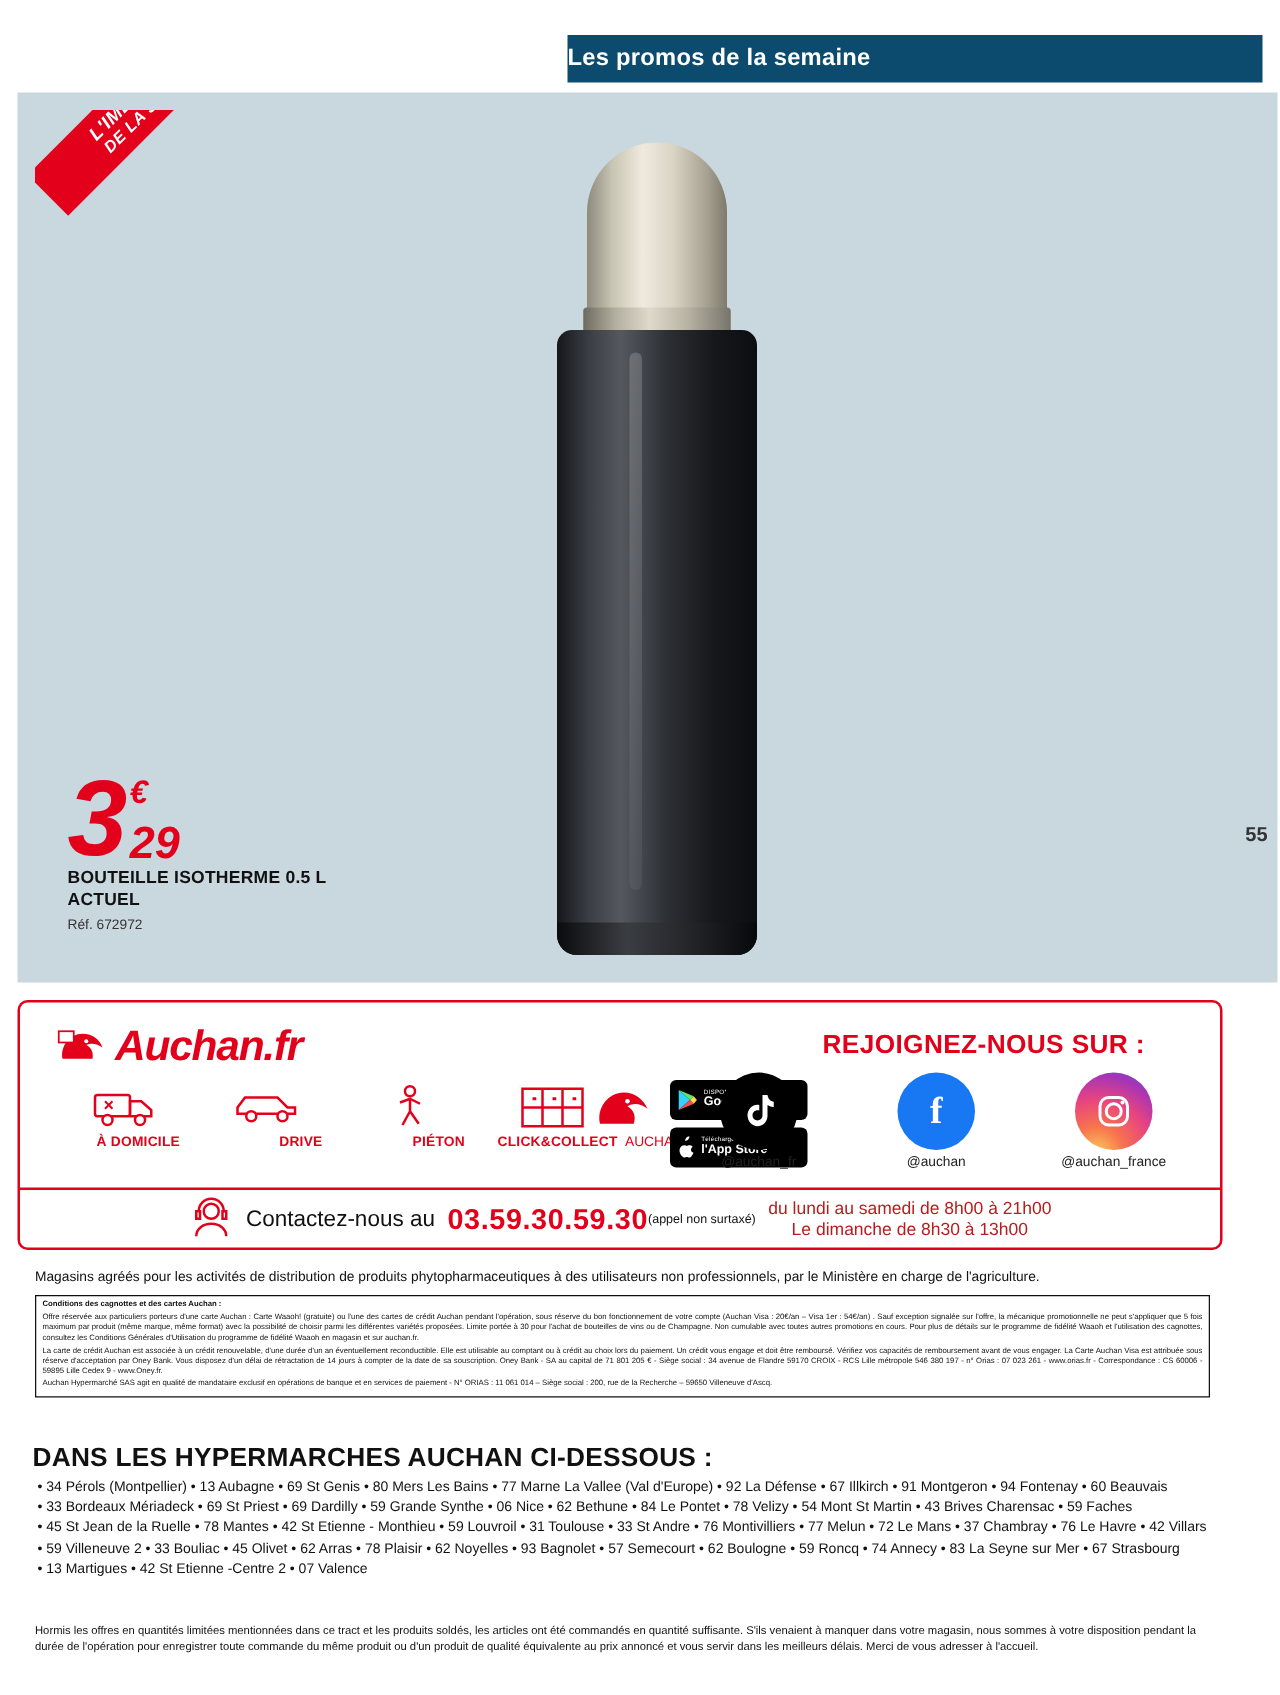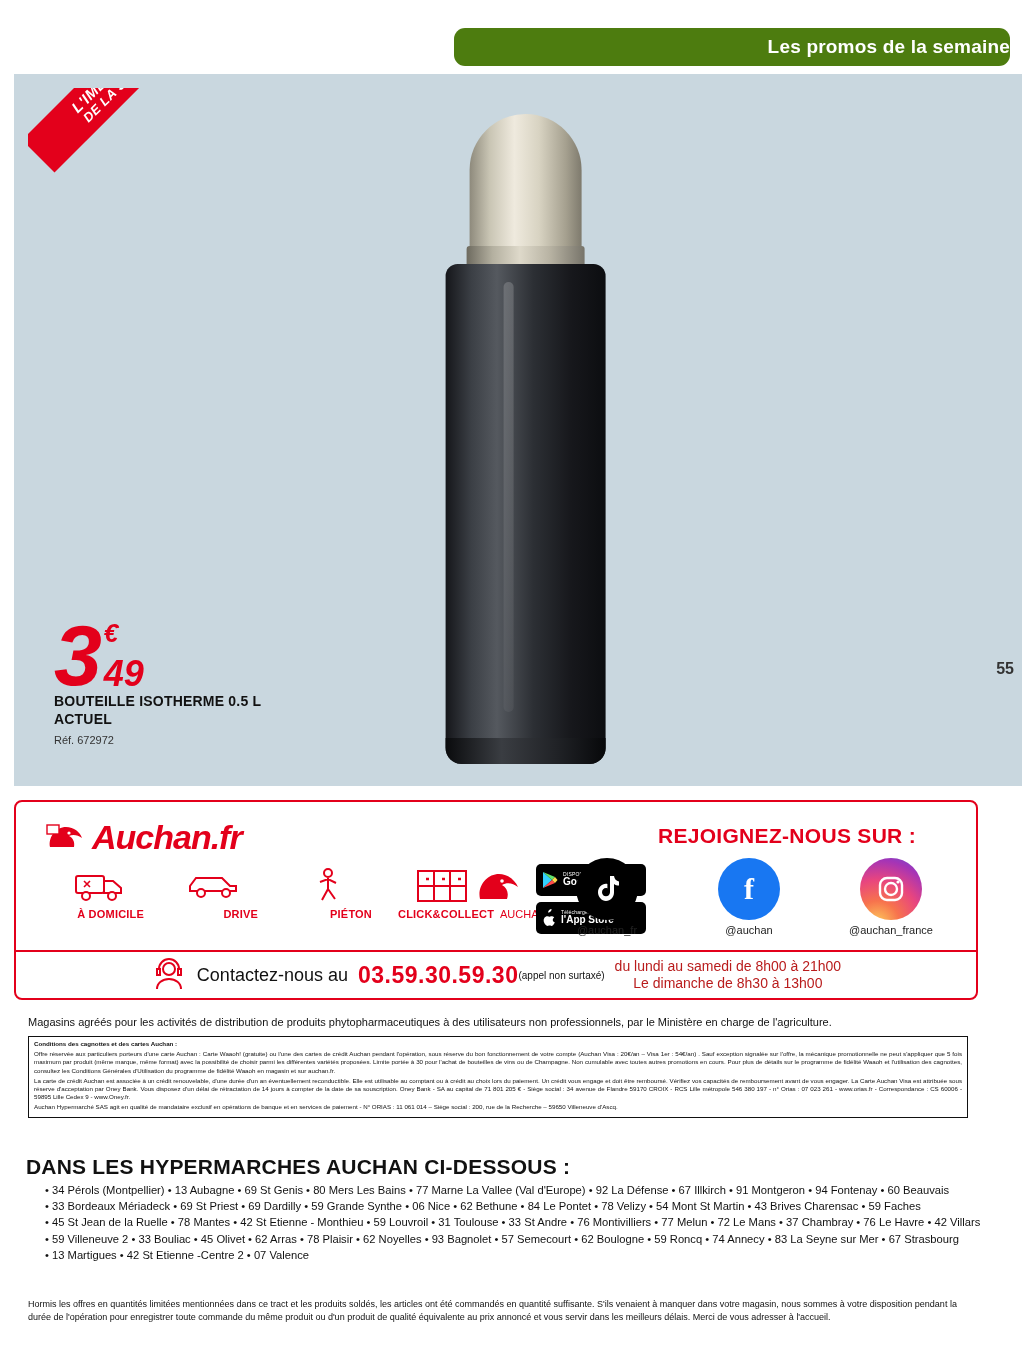--- a/index.html
+++ b/index.html
@@ -14,25 +14,25 @@
     overflow: hidden;
   }
 
   
   .top-banner {
     position: absolute;
     top: 28px;
     right: 14px;
     width: 556px;
     height: 38px;
-    background: #4d7c0f;
-    border-radius: 11px;
+    background: #0c4a6e;
+    border-radius: 0;
     display: flex;
     align-items: center;
-    justify-content: flex-end;
+    justify-content: flex-start;
   }
   .top-banner-text {
     color: #ffffff;
     font-weight: bold;
     font-size: 19px;
     letter-spacing: .2px;
   }
 
   
   .hero {
@@ -316,21 +316,20 @@
     font-weight: bold;
     letter-spacing: .2px;
   }
   .hm-list {
     position: absolute;
     top: 1182px; left: 30px;
     width: 946px;
     font-size: 11.2px;
     line-height: 1.45;
     color: #111;
-    margin-left: 15px;
   }
   .footer-note {
     position: absolute;
     top: 1298px; left: 28px;
     width: 940px;
     font-size: 9px;
     line-height: 1.45;
     color: #111;
   }
 </style>
@@ -356,21 +355,21 @@
       <div class="bottle-neck"></div>
       <div class="bottle-body"></div>
       <div class="bottle-shine"></div>
     </div>
 
     <div class="price-block">
       <div class="price-row">
         <span class="price-int">3</span>
         <span class="price-side">
           <span class="price-cur">€</span>
-          <span class="price-dec">49</span>
+          <span class="price-dec">29</span>
         </span>
       </div>
     </div>
 
     <div class="prod-name">
       <div>BOUTEILLE ISOTHERME 0.5 L</div>
       <div>ACTUEL</div>
     </div>
     <div class="prod-ref">Réf. 672972</div>
   </div>

